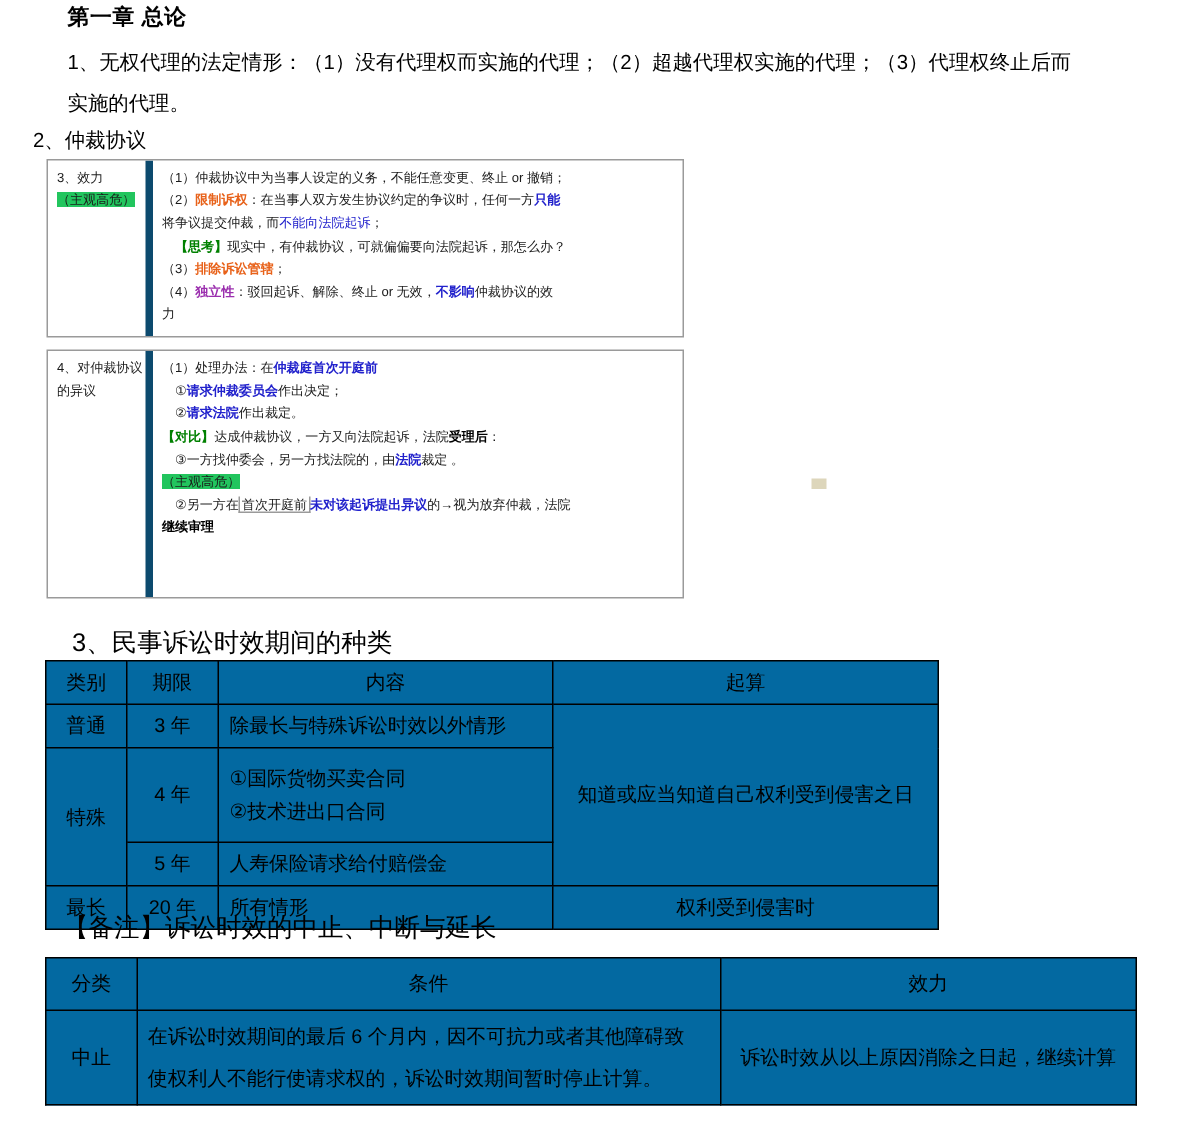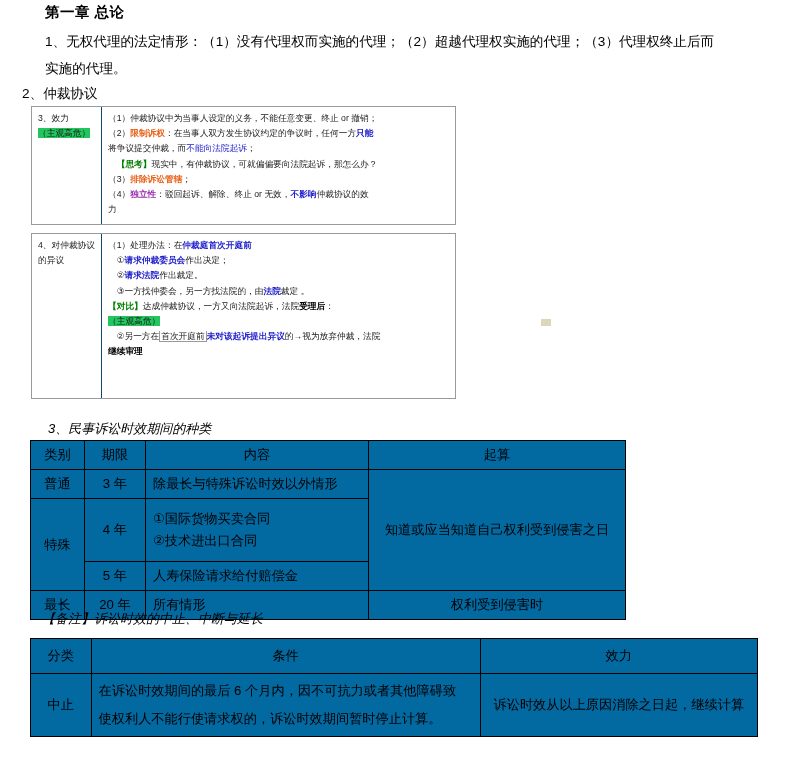--- a/index.html
+++ b/index.html
@@ -65,21 +65,21 @@
     color: #1a1a1a;
     overflow: hidden;
   }
   #imgblock-1 { left: 31px; top: 106px; width: 425px; height: 119px; }
   #imgblock-2 { left: 31px; top: 233px; width: 425px; height: 166px; }
 
   .ib-row { display: flex; height: 100%; }
   .ib-left {
     width: 70px;
     flex: 0 0 70px;
-    border-right: 1px solid #0c4a6e;
+    border-right: 5px solid #0c4a6e;
     padding: 4px 4px 0 6px;
     box-sizing: border-box;
   }
   .ib-right {
     flex: 1 1 auto;
     padding: 4px 5px 0 6px;
     box-sizing: border-box;
   }
   .ib-line { white-space: nowrap; }
   .hl { background: #22c55e; }
@@ -101,24 +101,23 @@
     left: 541px;
     top: 319px;
     width: 10px;
     height: 7px;
     background: #ddd6bb;
   }
 
   
   .sec-head {
     position: absolute;
-    font-size: 13px;
+    font-size: 17px;
     line-height: 22px;
     white-space: nowrap;
-    font-style: italic;
   }
   #sec-head-3 { left: 48px; top: 418px; }
   #sec-head-note { left: 42px; top: 608px; }
 
   
   table.doc-table {
     position: absolute;
     border-collapse: collapse;
     font-size: 13.2px;
     background: #0369a1;
@@ -180,22 +179,22 @@
   <div class="imgblock" id="imgblock-2">
     <div class="ib-row">
       <div class="ib-left">
         <div class="ib-line">4、对仲裁协议</div>
         <div class="ib-line">的异议</div>
       </div>
       <div class="ib-right" id="ib2-lines">
           <div class="ib-line"><span>（1）处理办法：在</span><span class="c-blue">仲裁庭首次开庭前</span></div>
           <div class="ib-line"><span>　①</span><span class="c-blue">请求仲裁委员会</span><span>作出决定；</span></div>
           <div class="ib-line"><span>　②</span><span class="c-blue">请求法院</span><span>作出裁定。</span></div>
+          <div class="ib-line"><span class="c-green">【对比】</span><span>达成仲裁协议，一方又向法院起诉，法院</span><span class="c-black-b">受理后</span><span>：</span></div>
           <div class="ib-line"><span>　③一方找仲委会，另一方找法院的，由</span><span class="c-blue">法院</span><span>裁定 。</span></div>
-          <div class="ib-line"><span class="c-green">【对比】</span><span>达成仲裁协议，一方又向法院起诉，法院</span><span class="c-black-b">受理后</span><span>：</span></div>
           <div class="ib-line"><span class="hl">（主观高危）</span></div>
           <div class="ib-line"><span>　②另一方在</span><span class="boxed boxed-bot">首次开庭前</span><span class="c-blue">未对该起诉提出异议</span><span>的→视为放弃仲裁，法院</span></div>
           <div class="ib-line"><span class="c-black-b">继续审理</span></div>
         </div>
     </div>
   </div>
 
   <div class="artifact"></div>
 
   <div class="sec-head" id="sec-head-3">3、民事诉讼时效期间的种类</div>

